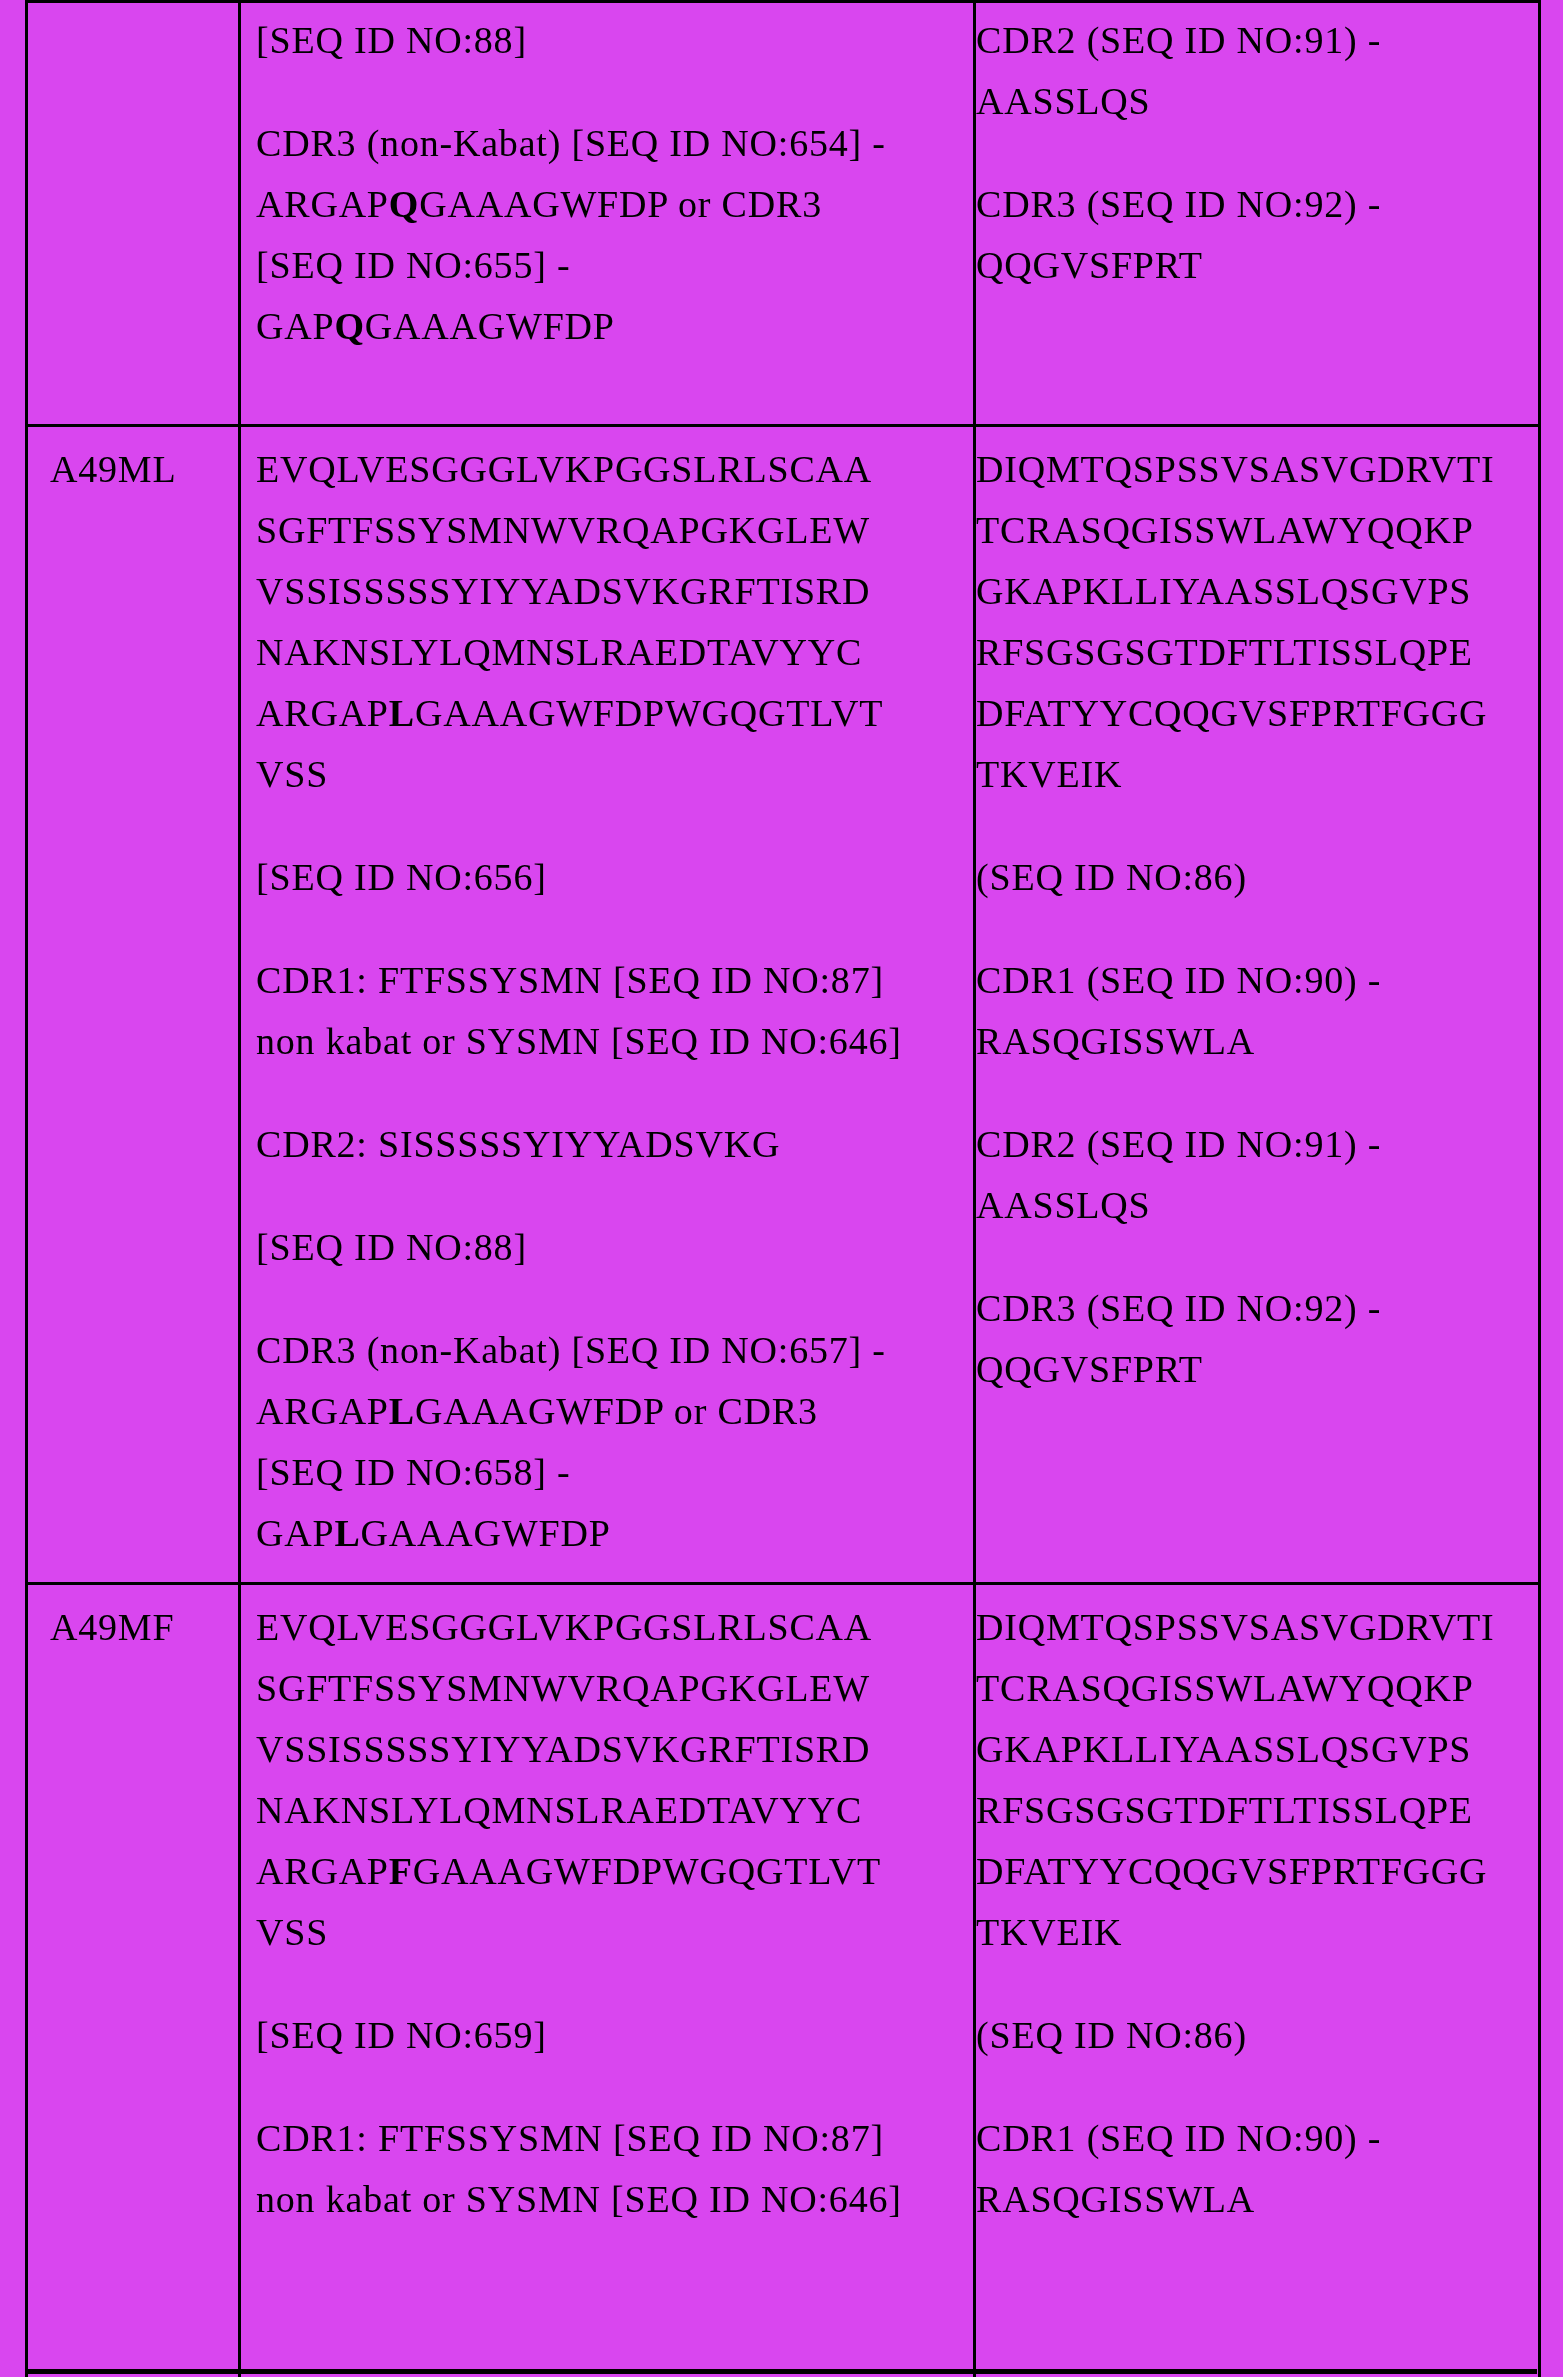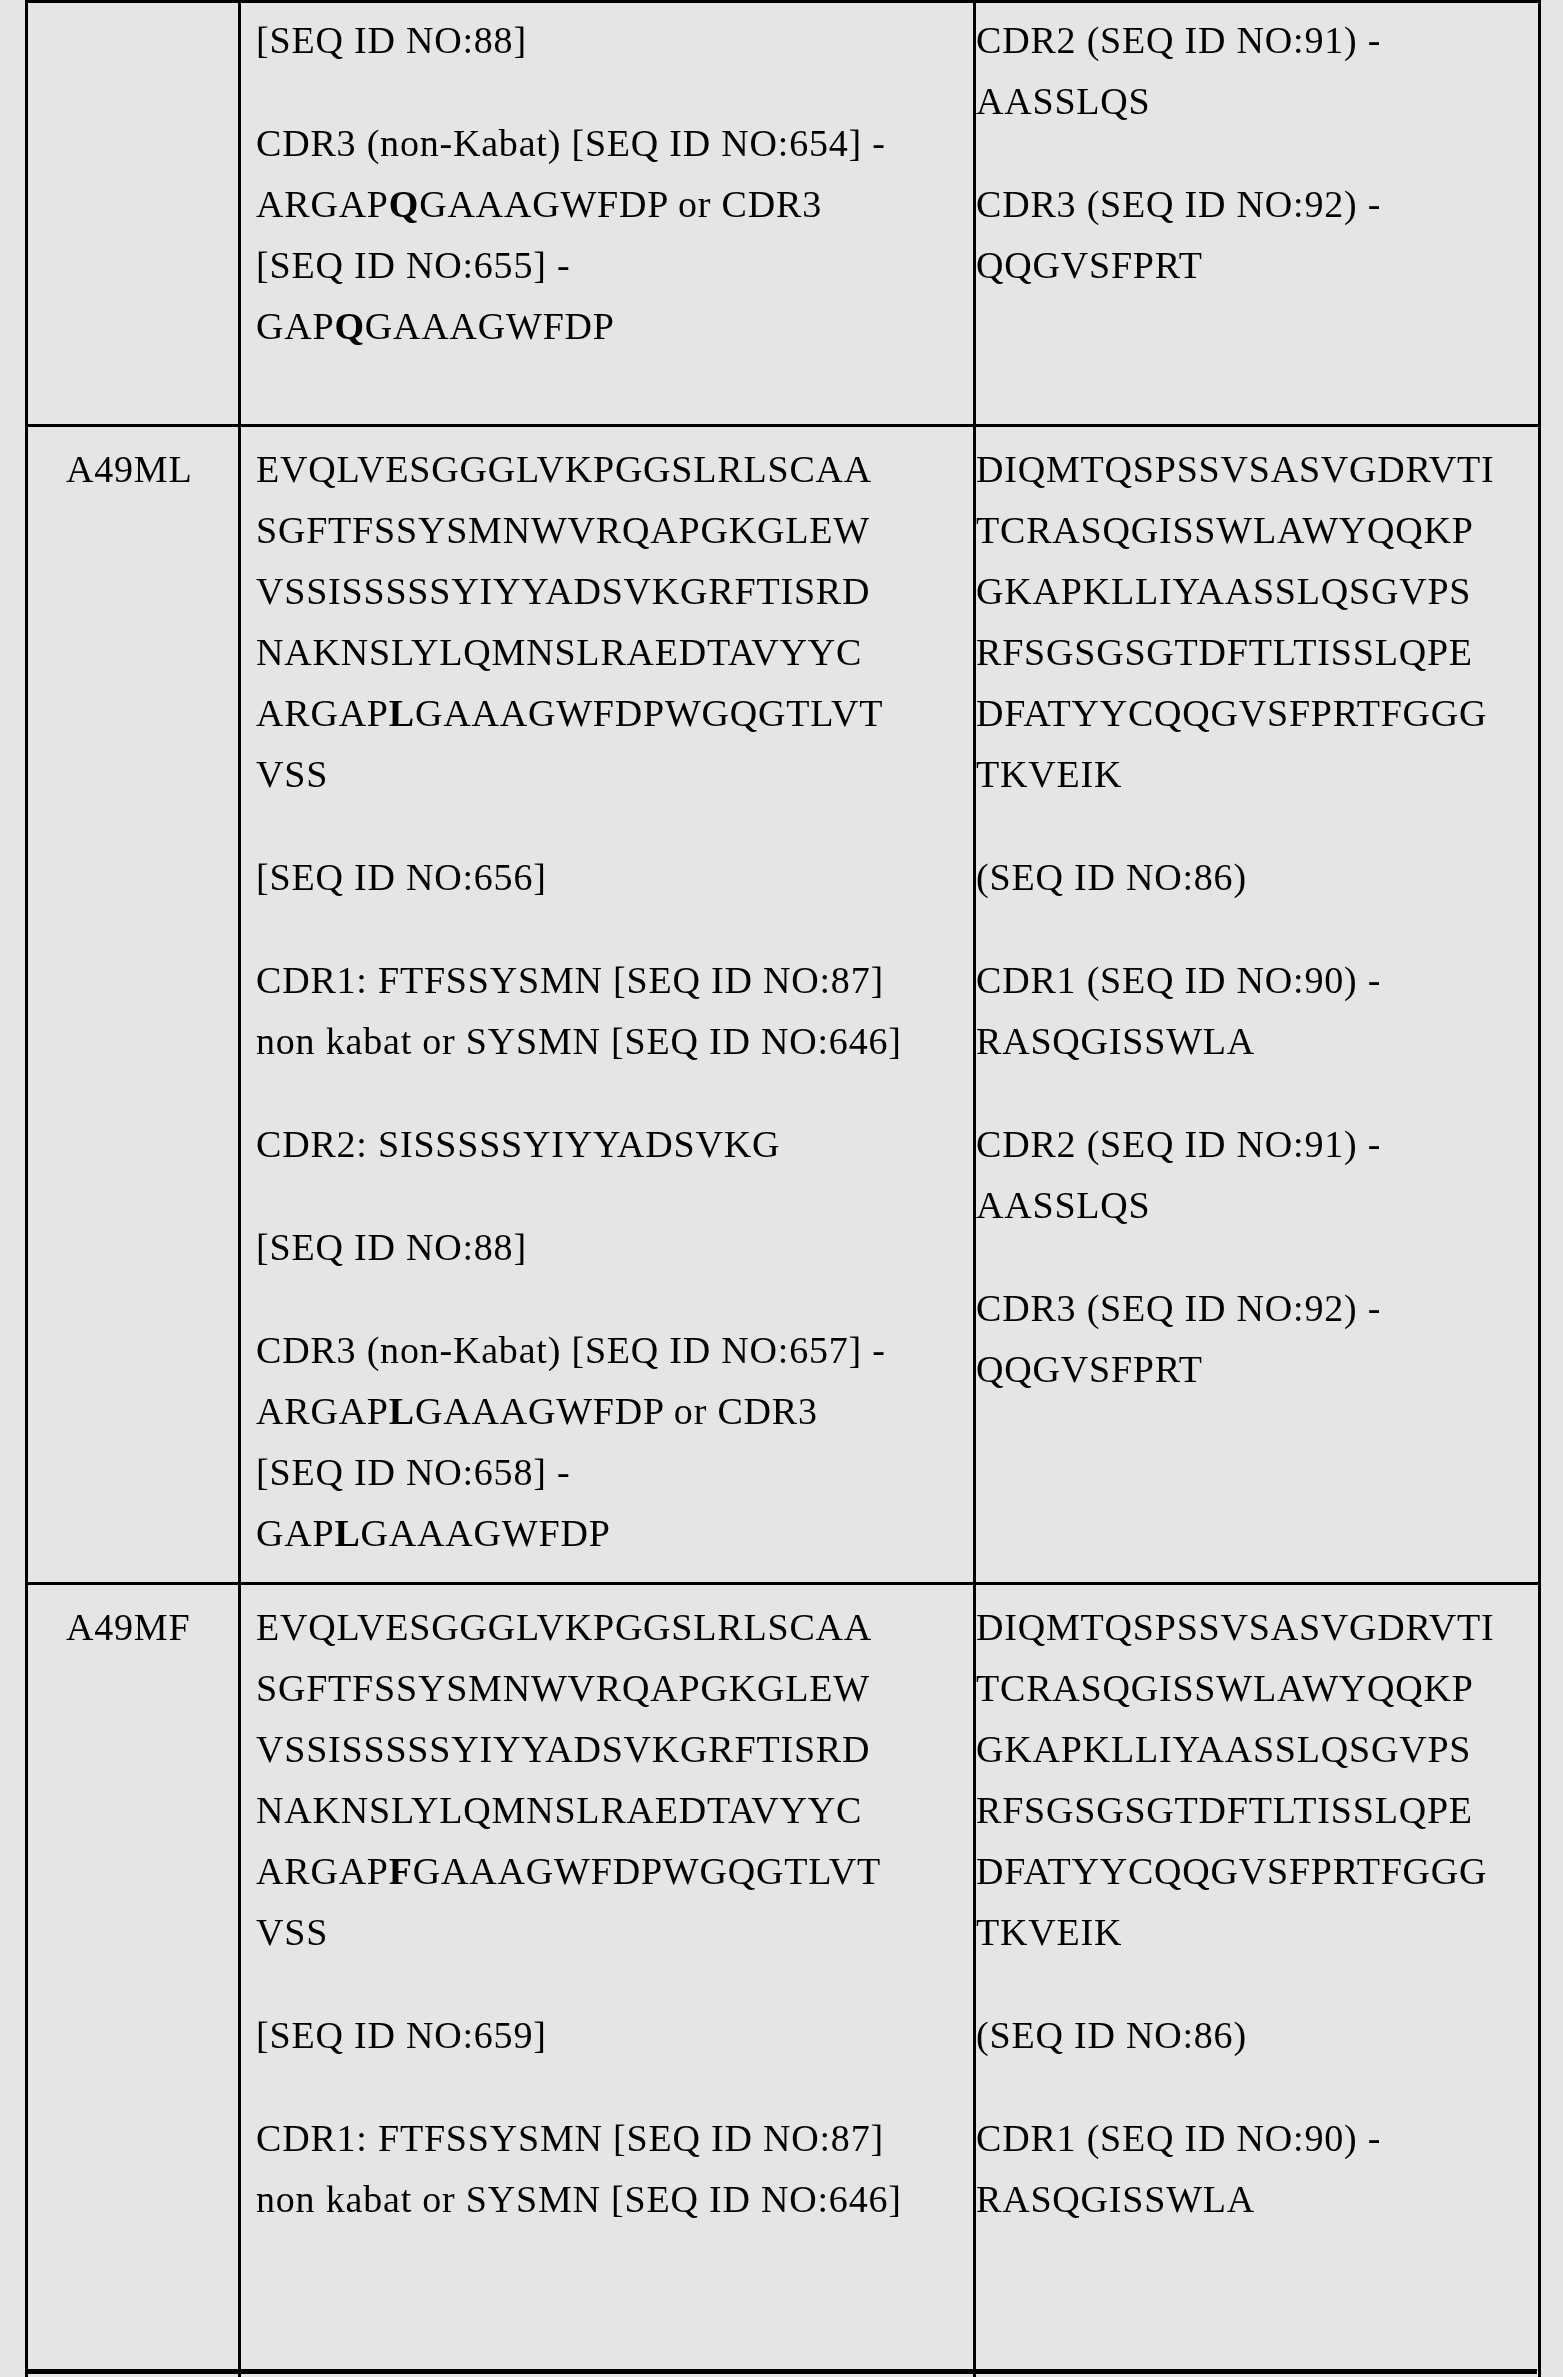--- a/index.html
+++ b/index.html
@@ -13,39 +13,39 @@
     background: #ffffff;
     color: #000000;
     font-family: "Liberation Serif", serif;
     overflow: hidden;
   }
   .page {
     position: relative;
     width: 1563px;
     height: 2377px;
     overflow: hidden;
-    background: #e5e5e5;
+    background: #d946ef;
   }
   table.seq-table {
     position: absolute;
     left: 25px;
     top: 0;
     width: 1512px;
     border-collapse: collapse;
     table-layout: fixed;
   }
   col.col-name  { width: 213px; }
   col.col-heavy { width: 735px; }
   col.col-light { width: 565px; }
   td.cell {
     border: 3.4px solid #000000;
     vertical-align: top;
     padding: 11.8px 10px 17px 15px;
   }
-  td.name-cell { padding-left: 38px; }
+  td.name-cell { padding-left: 22px; }
   td.light-cell { padding-left: 0; padding-right: 6.7px; }
   tr.row-0 { height: 424px; }
   tr.row-0 td.cell { padding-top: 6.7px; }
   tr.row-1 { height: 1158px; }
   tr.row-2 { height: 924px; }
   .para {
     margin: 0 0 42px 0;
     font-size: 38px;
     line-height: 61px;
     letter-spacing: 0.8px;

